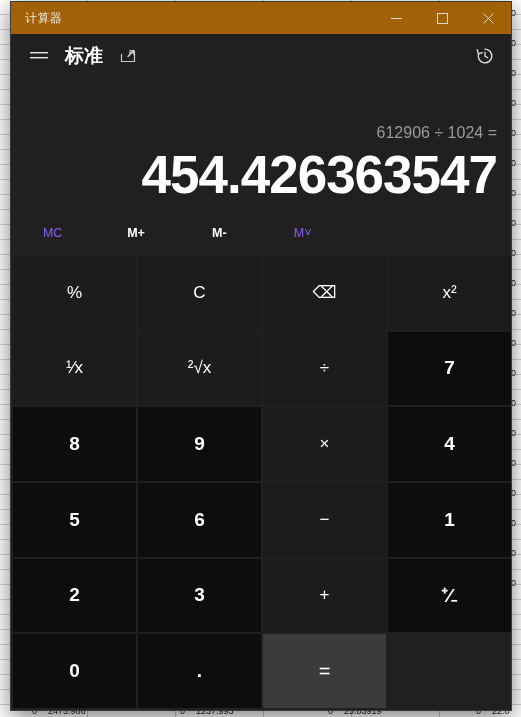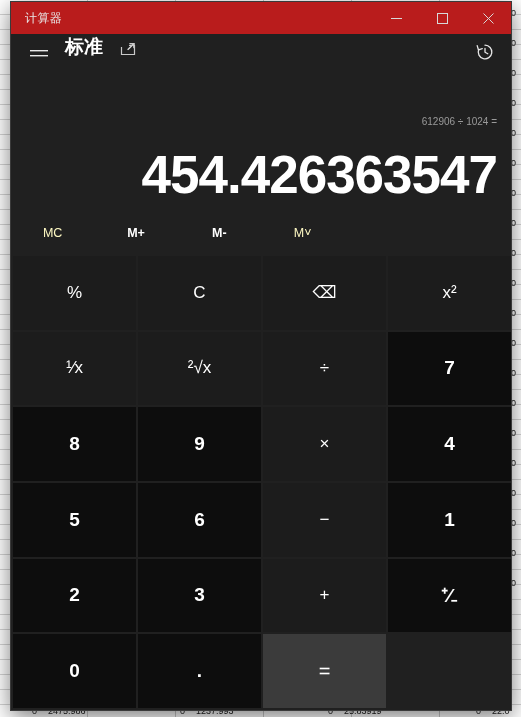--- a/index.html
+++ b/index.html
@@ -67,21 +67,21 @@
     box-shadow: 0 0 0 1px #3a3a3a, 0 6px 22px rgba(0,0,0,0.55);
     display: flex;
     flex-direction: column;
     overflow: hidden;
   }
 
   
   .titlebar {
     height: 32px;
     flex: 0 0 32px;
-    background: #b91c1c;
+    background: #a16207;
     display: flex;
     align-items: center;
     position: relative;
   }
   .title-text {
     font-size: 12px;
     color: #e8e8e8;
     margin-left: 14px;
     letter-spacing: 0.4px;
     user-select: none;
@@ -103,20 +103,21 @@
     font-size: 12px;
   }
   .win-btn svg { display:block; }
 
   
   .cmdbar {
     height: 44px;
     flex: 0 0 44px;
     background: #202020;
     display: flex;
+    align-items: center;
     position: relative;
   }
   .hamburger {
     width: 40px; height: 40px;
     margin-left: 8px;
     display: flex; align-items: center; justify-content: center;
   }
   .mode-label {
     font-size: 19px;
     font-weight: bold;
@@ -143,23 +144,23 @@
     flex: 0 0 134px;
     background: #202020;
     display: flex;
     flex-direction: column;
     align-items: flex-end;
     justify-content: flex-end;
     padding: 0 14px 10px 14px;
     box-sizing: border-box;
   }
   .expression {
-    font-size: 10px;
+    font-size: 16px;
     color: #9a9a9a;
-    margin-bottom: 20px;
+    margin-bottom: 5px;
     user-select: none;
     white-space: nowrap;
   }
   .result {
     font-size: 53px;
     color: #ffffff;
     font-weight: 600;
     line-height: 1.04;
     letter-spacing: -1px;
     white-space: nowrap;
@@ -176,21 +177,21 @@
   }
   .mem-btn {
     display: flex;
     align-items: center;
     justify-content: center;
     font-size: 12.5px;
     font-weight: bold;
     color: #ffffff;
     user-select: none;
   }
-  .mem-btn.disabled { color: #fef9c3; font-weight: normal; }
+  .mem-btn.disabled { color: #8b5cf6; font-weight: normal; }
 
   
   .keypad {
     flex: 1 1 auto;
     display: grid;
     grid-template-columns: repeat(4, 1fr);
     grid-template-rows: repeat(6, 1fr);
     gap: 2px;
     padding: 2px 0 2px 2px;
     box-sizing: border-box;

